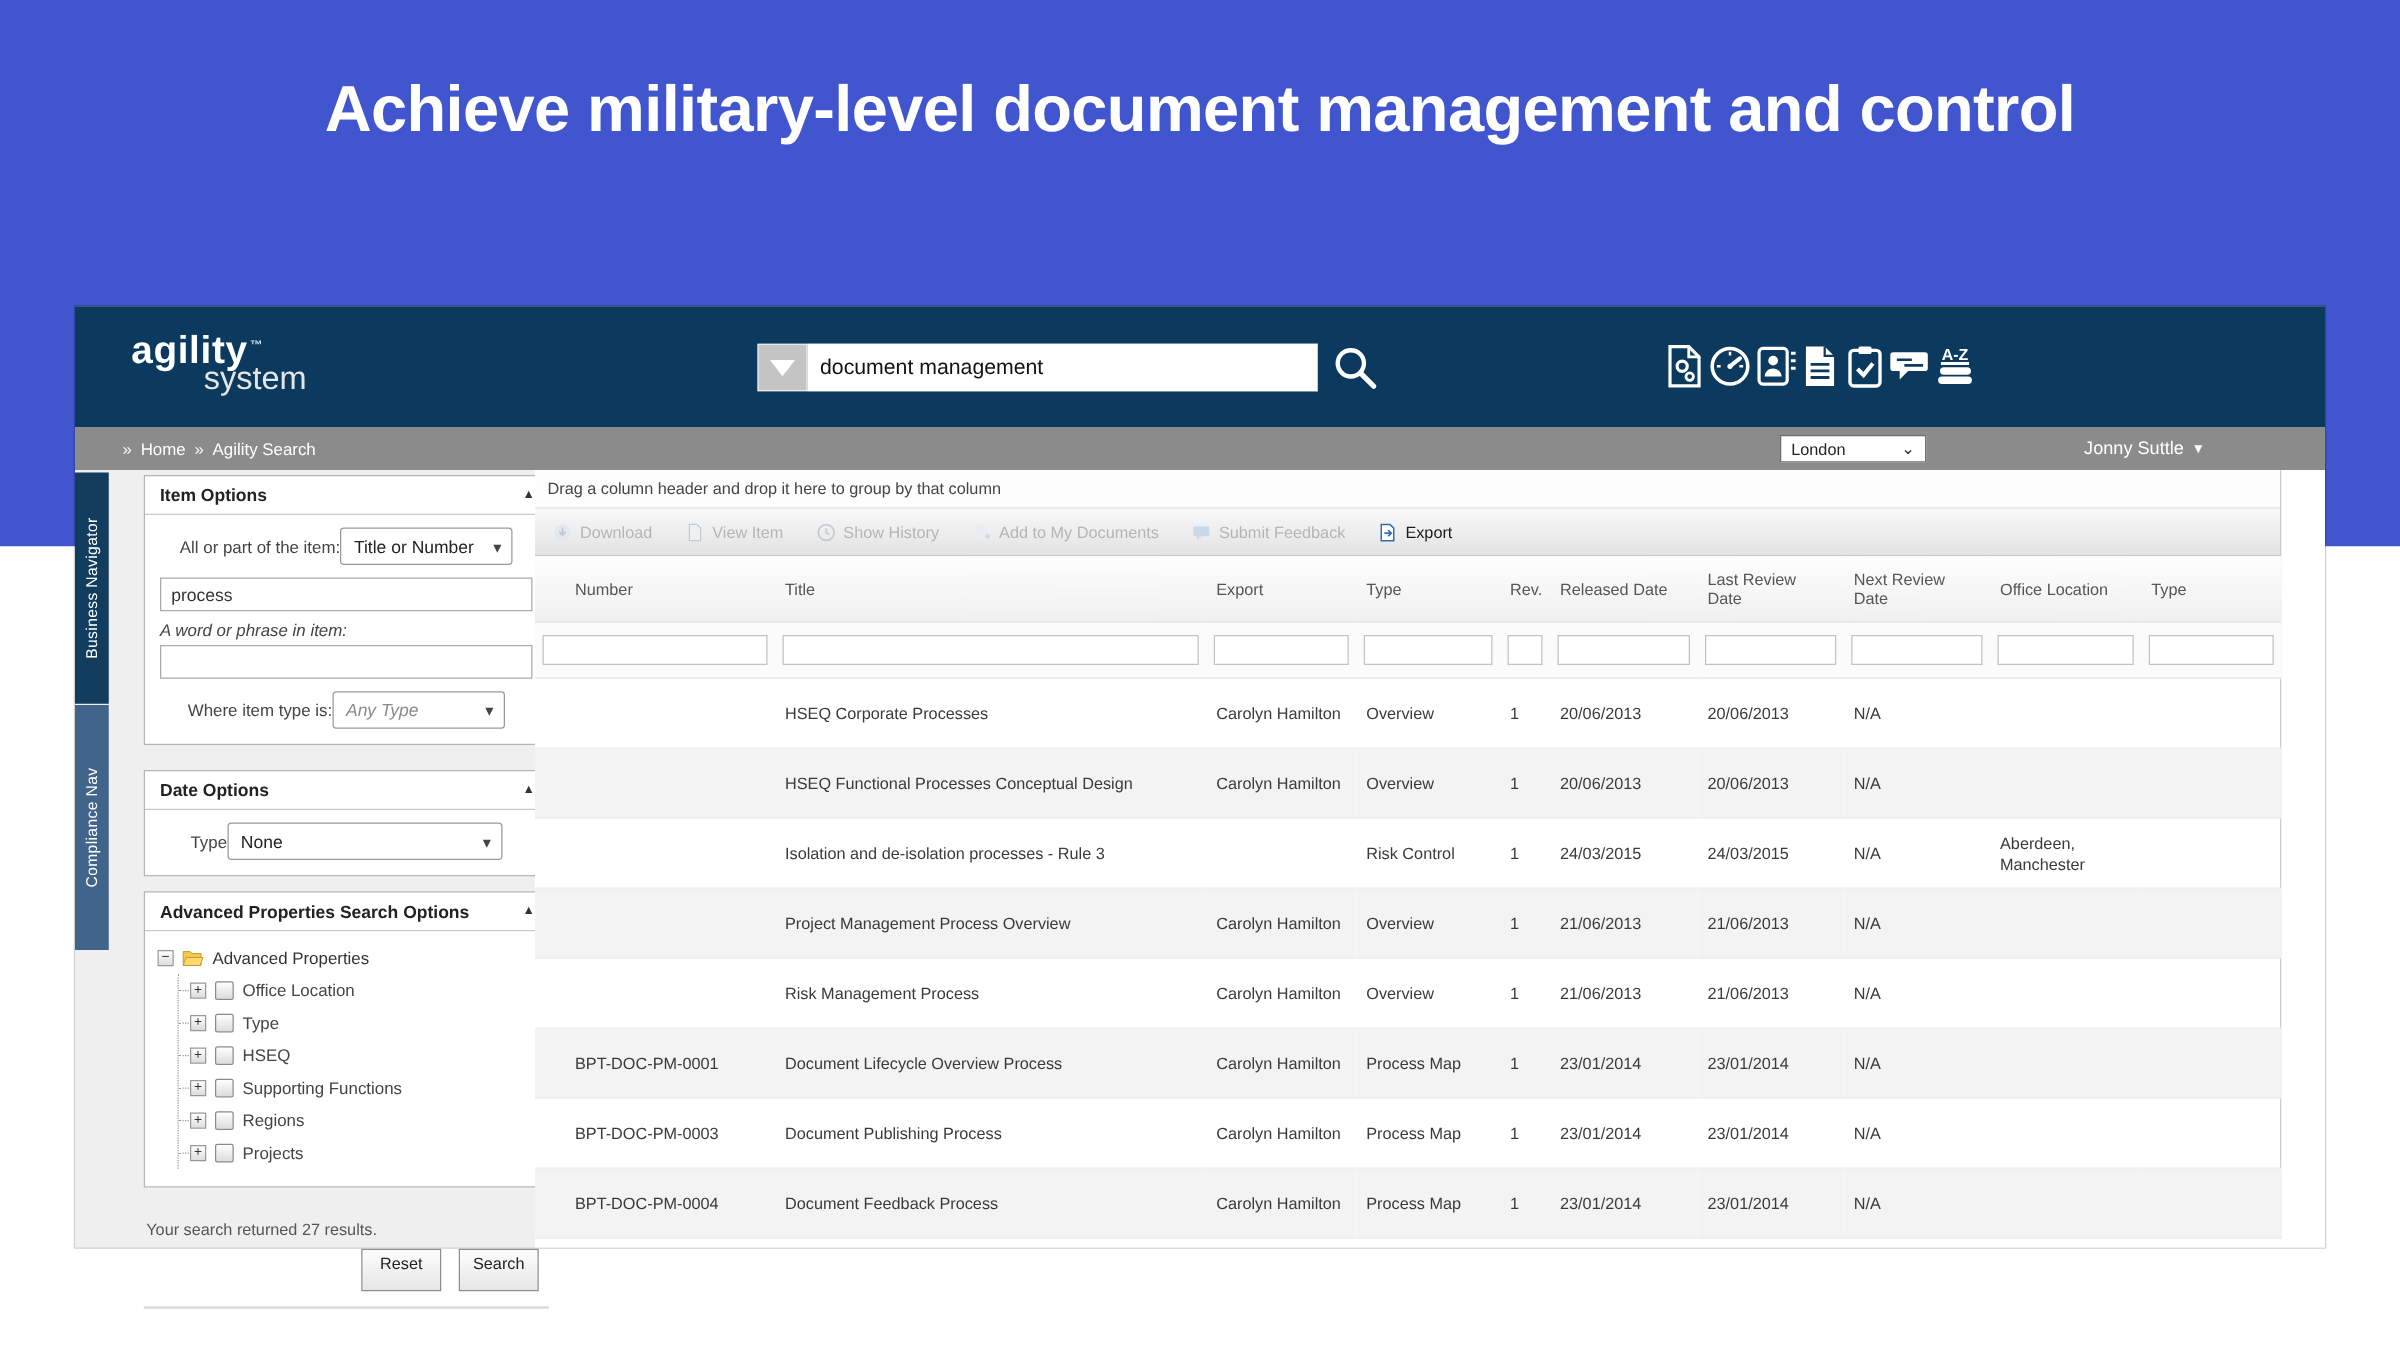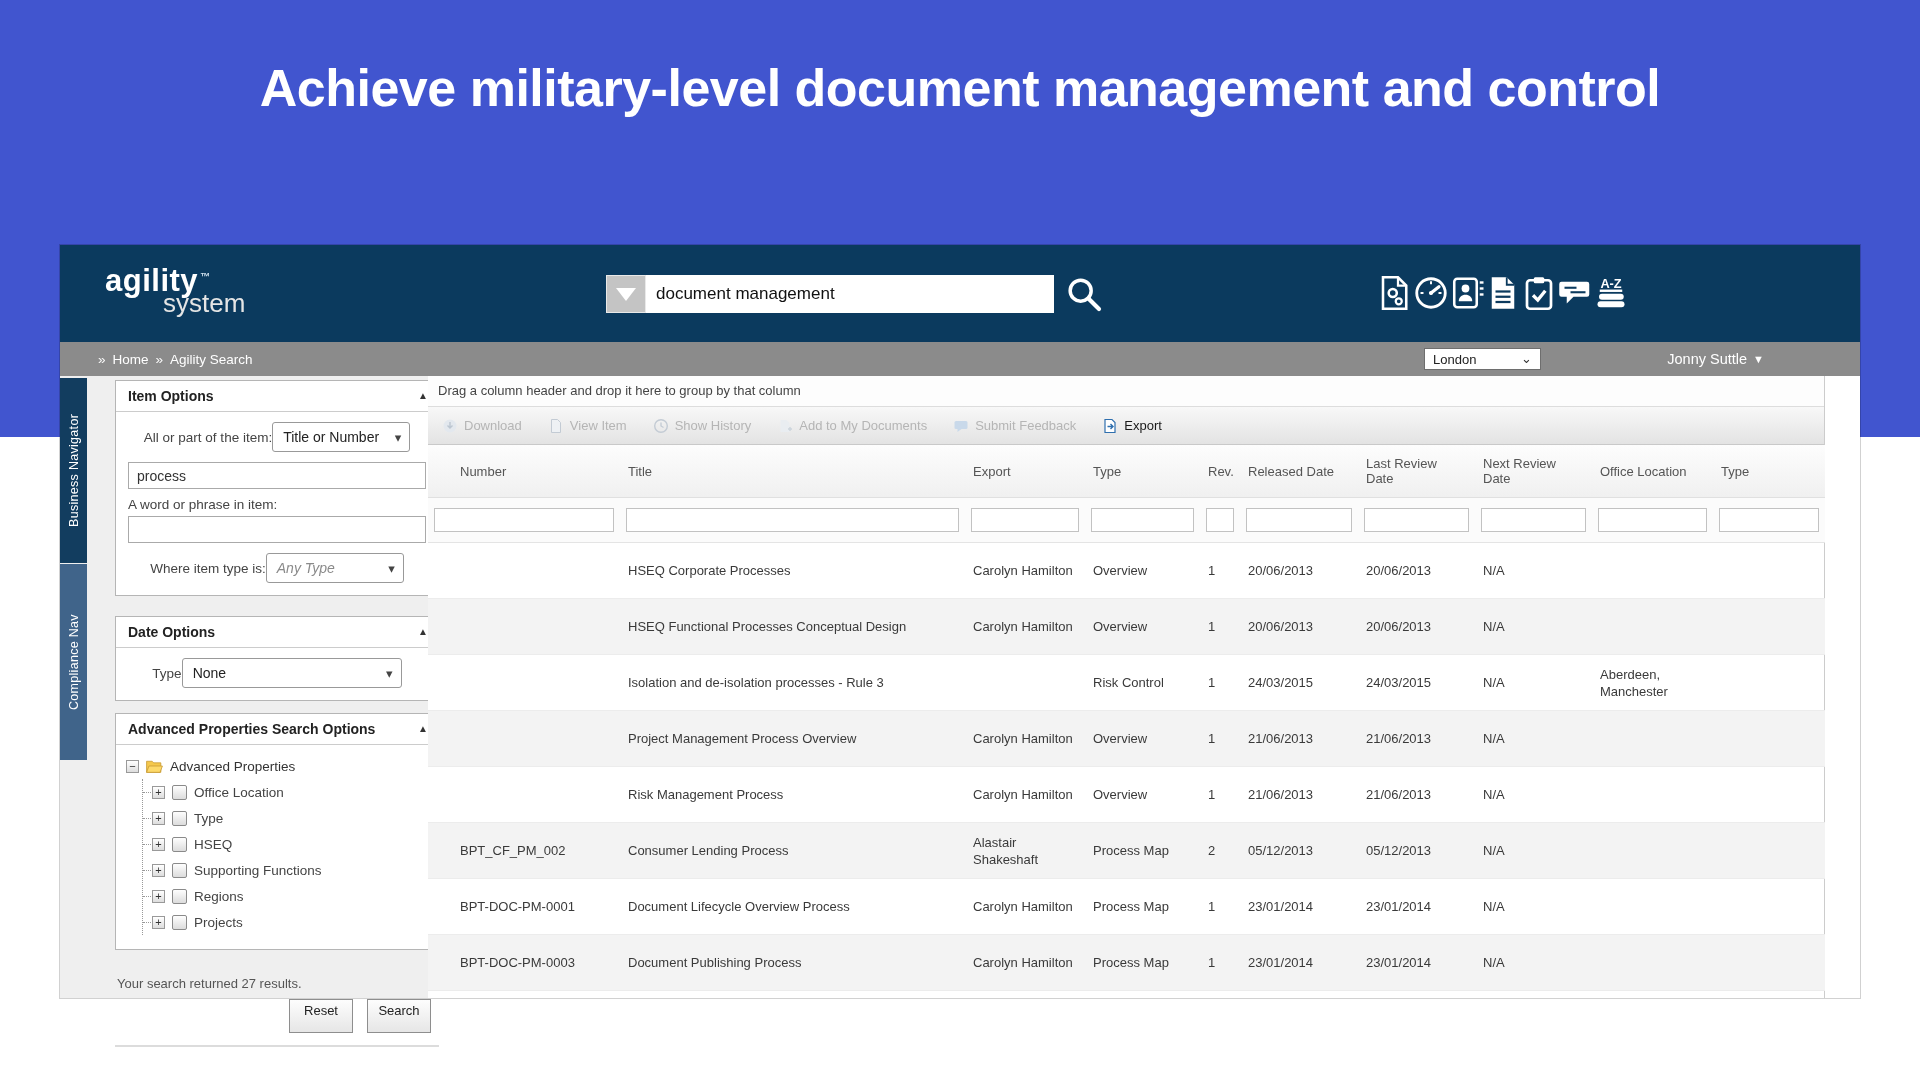--- a/index.html
+++ b/index.html
@@ -20,21 +20,21 @@
   .logo-tm { font-size:10px; vertical-align:super; margin-left:2px; color:#cfe0ee; }
   .logo-line2 { color:#e5e5e5; font-size:26px; line-height:24px; margin:-6px 0 0 58px; }
   .search-group { position:absolute; left:546px; top:29px; display:flex; align-items:center; }
   .dd-btn { width:40px; height:38px; background:#c4c4c4; border:1px solid #e9e9e9; box-sizing:border-box;
     display:flex; align-items:center; justify-content:center; cursor:pointer; }
   .dd-tri { width:0; height:0; border-left:10px solid transparent; border-right:10px solid transparent; border-top:13px solid #fff; }
   .search-input { width:408px; height:38px; box-sizing:border-box; border:1px solid #fff; border-left:none;
     padding:0 10px; font-size:17px; color:#111; font-family:"Liberation Sans",sans-serif; outline:none; }
   .search-btn { margin-left:10px; width:40px; height:40px; cursor:pointer; }
   .search-btn svg { width:100%; height:100%; }
-  .nav-icons { position:absolute; left:1317px; top:30px; display:flex; }
+  .nav-icons { position:absolute; left:1270px; top:30px; display:flex; }
   .nav-icon { width:36px; height:36px; cursor:pointer; }
   .nav-icon svg { width:100%; height:100%; }
 
   
   .crumb-bar { position:relative; height:34px; background:#8b8b8b; color:#fff; }
   .crumb { position:absolute; left:38px; top:0; height:34px; display:flex; align-items:center; gap:7px; font-size:13.5px; }
   .crumb .sep { opacity:0.95; }
   .crumb .crumb-link { cursor:pointer; }
   .loc-select { position:absolute; left:1364px; top:6px; width:117px; height:22px; background:#fff; border:1px solid #6e6e6e;
     box-sizing:border-box; display:flex; align-items:center; padding:0 8px; font-size:13px; color:#222; cursor:pointer; }
@@ -61,21 +61,21 @@
   .panel-body { padding:10px 12px 12px; }
   .field-row { display:flex; align-items:center; justify-content:center; }
   .field-label { font-size:13.5px; color:#444; }
   .fake-select { position:relative; background:#fff; border:1px solid #999; border-radius:3px; height:30px;
     display:flex; align-items:center; padding:0 24px 0 10px; font-size:14px; color:#222; box-sizing:border-box; cursor:pointer; }
   .fake-select::after { content:"▾"; position:absolute; right:8px; top:7px; color:#444; font-size:13px; }
   .fake-select.placeholder .fs-value { color:#8a8a8a; font-style:italic; }
   .w138 { width:138px; } .w150 { width:150px; }
   .text-input { width:100%; box-sizing:border-box; height:27px; border:1px solid #aaa; padding:0 8px; font-size:14px;
     color:#333; font-family:"Liberation Sans",sans-serif; outline:none; }
-  .mt10 { margin-top:10px; } .mt8 { margin-top:8px; } .mt12 { margin-top:12px; } .mt20 { margin-top:20px; }
+  .mt10 { margin-top:10px; } .mt8 { margin-top:8px;font-style:italic; } .mt12 { margin-top:12px; } .mt20 { margin-top:20px; }
 
   .tree { padding:8px 10px 14px; }
   .tree-root { display:flex; align-items:center; gap:6px; height:26px; font-size:13.5px; color:#333; }
   .expander { flex:none; width:13px; height:13px; border:1px solid #999; background:linear-gradient(#fff,#ddd);
     font-size:11px; line-height:11px; text-align:center; color:#333; box-sizing:border-box; cursor:pointer; }
   .folder-icon svg { width:19px; height:16px; display:block; }
   .tree-children { margin-left:16px; border-left:1px dotted #999; }
   .tree-item { position:relative; display:flex; align-items:center; gap:7px; height:26px; padding-left:9px;
     font-size:13.5px; color:#444; }
   .tree-item::before { content:""; position:absolute; left:0; top:13px; width:8px; border-top:1px dotted #999; }
@@ -451,32 +451,20 @@
                   <td>Carolyn Hamilton</td>
                   <td>Overview</td>
                   <td>1</td>
                   <td>21/06/2013</td>
                   <td>21/06/2013</td>
                   <td>N/A</td>
                   <td></td>
                   <td></td>
                 </tr>
                 <tr>
-                  <td>BPT_CF_PM_002</td>
-                  <td>Consumer Lending Process</td>
-                  <td>Alastair Shakeshaft</td>
-                  <td>Process Map</td>
-                  <td>2</td>
-                  <td>05/12/2013</td>
-                  <td>05/12/2013</td>
-                  <td>N/A</td>
-                  <td></td>
-                  <td></td>
-                </tr>
-                <tr>
                   <td>BPT-DOC-PM-0001</td>
                   <td>Document Lifecycle Overview Process</td>
                   <td>Carolyn Hamilton</td>
                   <td>Process Map</td>
                   <td>1</td>
                   <td>23/01/2014</td>
                   <td>23/01/2014</td>
                   <td>N/A</td>
                   <td></td>
                   <td></td>

